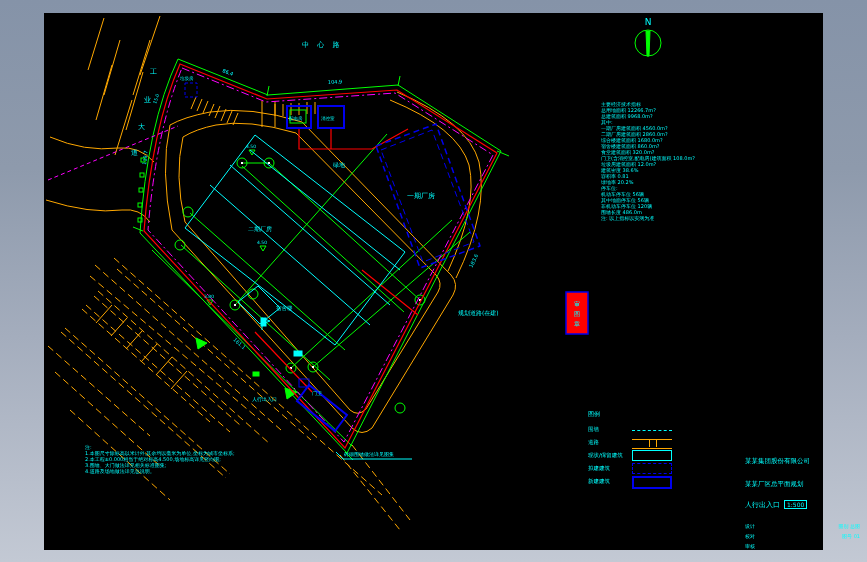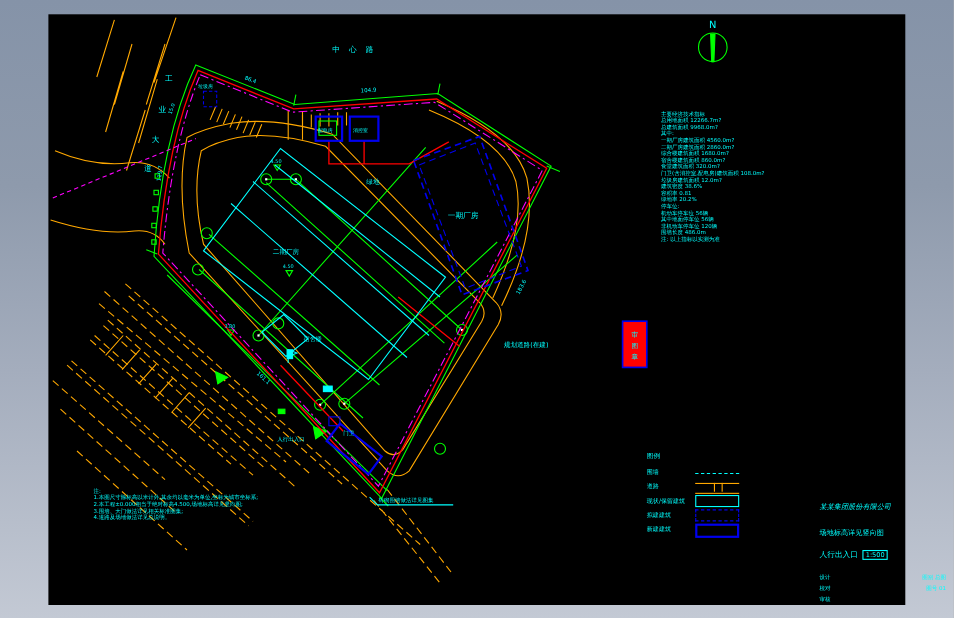--- a/index.html
+++ b/index.html
@@ -24,21 +24,21 @@
   .lrow{display:flex;align-items:center;height:13px;}
   .lrow .lab{width:44px;white-space:nowrap;}
   .lrow .sym{width:40px;height:12px;position:relative;}
   .sym-fence{border-bottom:1px dashed #00ffff;height:6px;}
   .sym-road{height:8px;border-top:1px solid #ffa800;border-bottom:1px solid #ffa800;margin-top:2px;position:relative;}
   .sym-road:before{content:"";position:absolute;left:17px;top:-1px;width:6px;height:8px;border-left:1px solid #ffa800;border-right:1px solid #ffa800;}
   .sym-exist{height:9px;border:1px solid #00ffff;}
   .sym-prop{height:9px;border:1px dashed #0000ee;}
   .sym-new{height:9px;border:2px solid #0000ee;}
   .tblock{left:745px;top:458px;width:115px;font-size:6px;line-height:7px;}
-  .tblock .co{font-size:6.5px;margin-bottom:16px;white-space:nowrap;font-style:italic;}
+  .tblock .co{font-size:6.5px;margin-bottom:16px;white-space:nowrap;}
   .tblock .pj{font-size:6.5px;margin-bottom:13px;white-space:nowrap;}
   .tblock .dw{font-size:7px;margin-bottom:12px;white-space:nowrap;}
   .tblock .dw .badge{border:1px solid #00ffff;padding:0 2px;margin-left:4px;font-size:6px;}
   .trow{display:flex;justify-content:space-between;font-size:5px;line-height:10px;white-space:nowrap;}
 </style>
 </head>
 <body>
 
 <div class="viewer">
   <div class="cad-canvas"></div>
@@ -248,21 +248,21 @@
   <div class="blk notes">
     <div>注:</div>
     <div>1.本图尺寸除标高以米计外,其余均以毫米为单位,坐标为城市坐标系;</div>
     <div>2.本工程±0.000相当于绝对标高4.500,场地标高详见竖向图;</div>
     <div>3.围墙、大门做法详见相关标准图集;</div>
     <div>4.道路及场地做法详见总说明。</div>
   </div>
 
   <div class="blk tblock">
     <div class="co">某某集团股份有限公司</div>
-    <div class="pj">场地标高详见竖向图</div>
+    <div class="pj">某某厂区总平面规划</div>
     <div class="dw">
       <span>人行出入口</span><span class="badge">1:500</span>
     </div>
     <div class="trow">
       <span>设计</span>
       <span>图别 总图</span>
     </div>
     <div class="trow">
       <span>校对</span>
       <span>图号 01</span>

